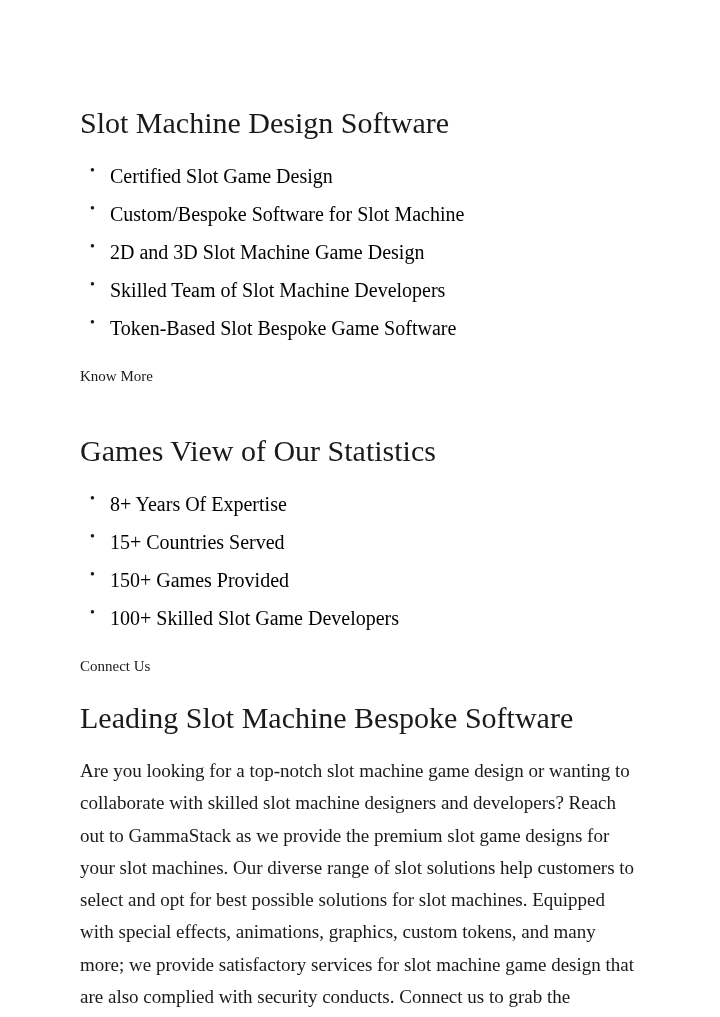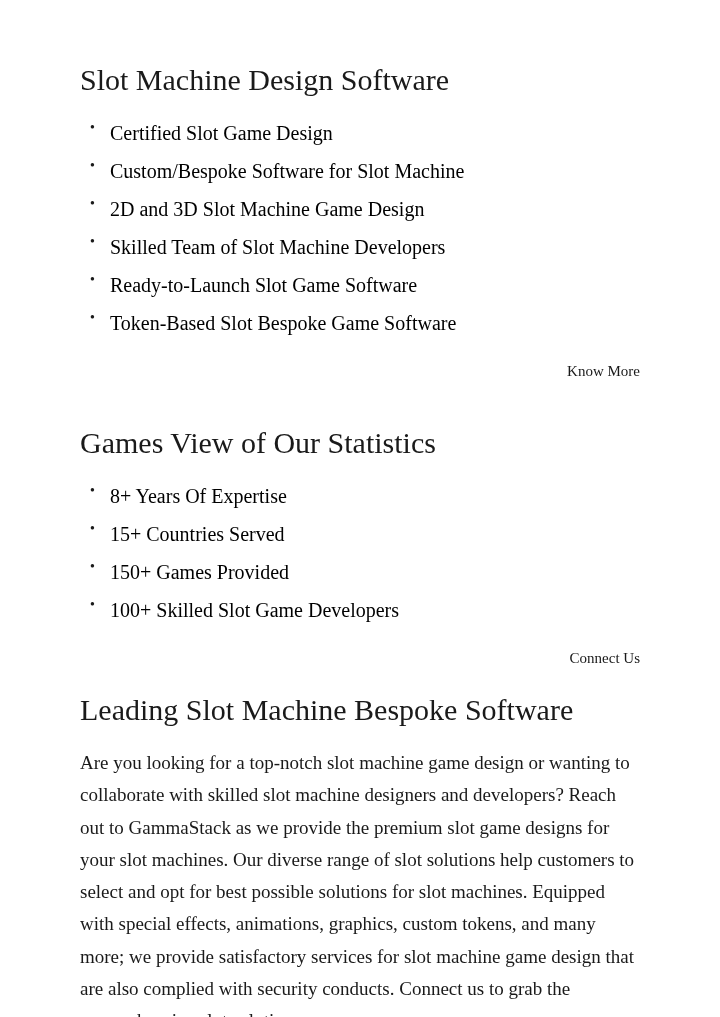--- a/index.html
+++ b/index.html
@@ -14,20 +14,21 @@
       color: #1a1a1a;
       width: 720px;
       min-height: 1017px;
       padding: 60px 80px;
       font-size: 15px;
       line-height: 1.6;
     }
 
     .section {
       margin-bottom: 40px;
+      margin-top: 43px;
     }
 
     .section-title {
       font-family: Georgia, 'Times New Roman', serif;
       font-size: 30px;
       font-weight: normal;
       color: #1a1a1a;
       margin-bottom: 18px;
       line-height: 1.3;
     }
@@ -59,21 +60,21 @@
       text-align: center;
       margin: 10px 0 20px 0;
     }
 
     .center-link a, .cta-link {
       font-family: Georgia, 'Times New Roman', serif;
       font-size: 15px;
       color: #1a1a1a;
       text-decoration: none;
       display: block;
-      text-align: right;
+      text-align: left;
     }
 
     .description-text {
       font-size: 19px;
       line-height: 1.7;
       color: #1a1a1a;
       margin-bottom: 20px;
     }
 
     .stats-section {
@@ -88,21 +89,20 @@
 <body>
 
 <div class="section">
   <h1 class="section-title">Slot Machine Design Software</h1>
 
   <ul class="bullet-list">
     <li>Certified Slot Game Design</li>
     <li>Custom/Bespoke Software for Slot Machine</li>
     <li>2D and 3D Slot Machine Game Design</li>
     <li>Skilled Team of Slot Machine Developers</li>
-    <li>Ready-to-Launch Slot Game Software</li>
     <li>Token-Based Slot Bespoke Game Software</li>
   </ul>
 
   <div class="center-link">
     <a href="#">Know More</a>
   </div>
 </div>
 
 <div class="section stats-section">
   <h2 class="section-title">Games View of Our Statistics</h2>

